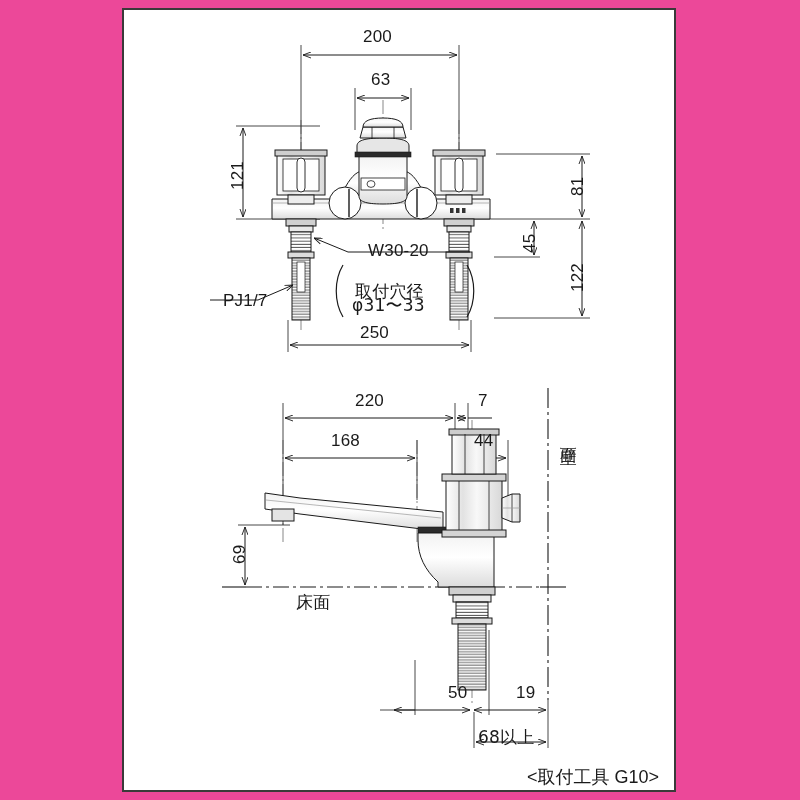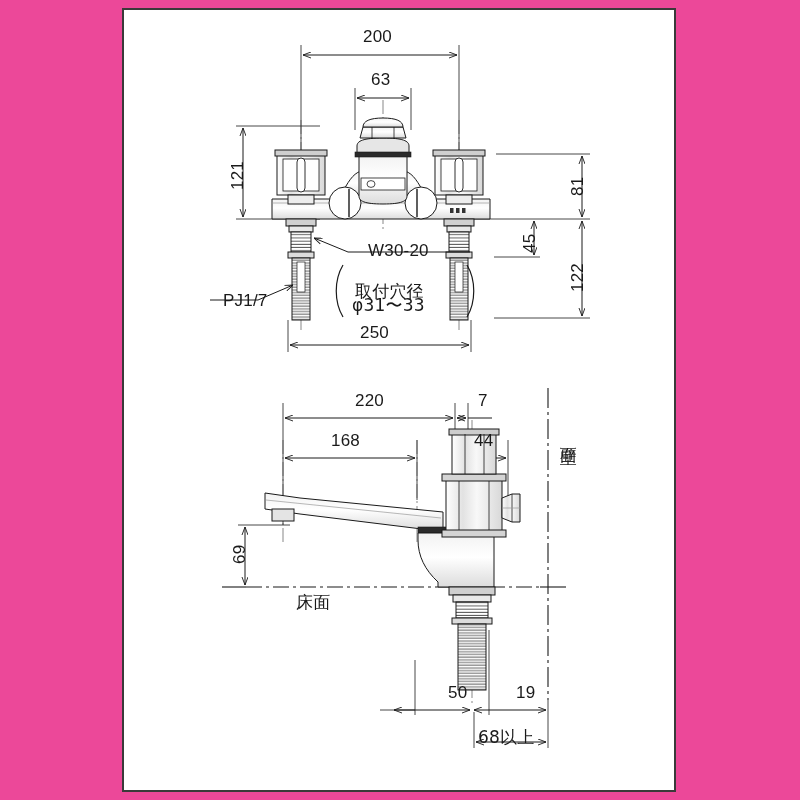--- a/index.html
+++ b/index.html
@@ -332,14 +332,15 @@
   <div class="lbl" style="left:420px;top:684px;margin-left:28px;">50</div>
 
   <div class="lbl" style="left:516px;top:684px;">19</div>
 
   <div class="lbl jp" style="left:478px;top:729px;">68以上</div>
 
   <div class="lbl jp vert" style="left:559px;top:434px;">壁面</div>
 
   <div class="lbl jp" style="left:296px;top:594px;">床面</div>
 
+  <div class="cap jp" style="left:527px;top:765px;">&lt;取付工具 G10&gt;</div>
 
 </div>
 
 </body></html>

